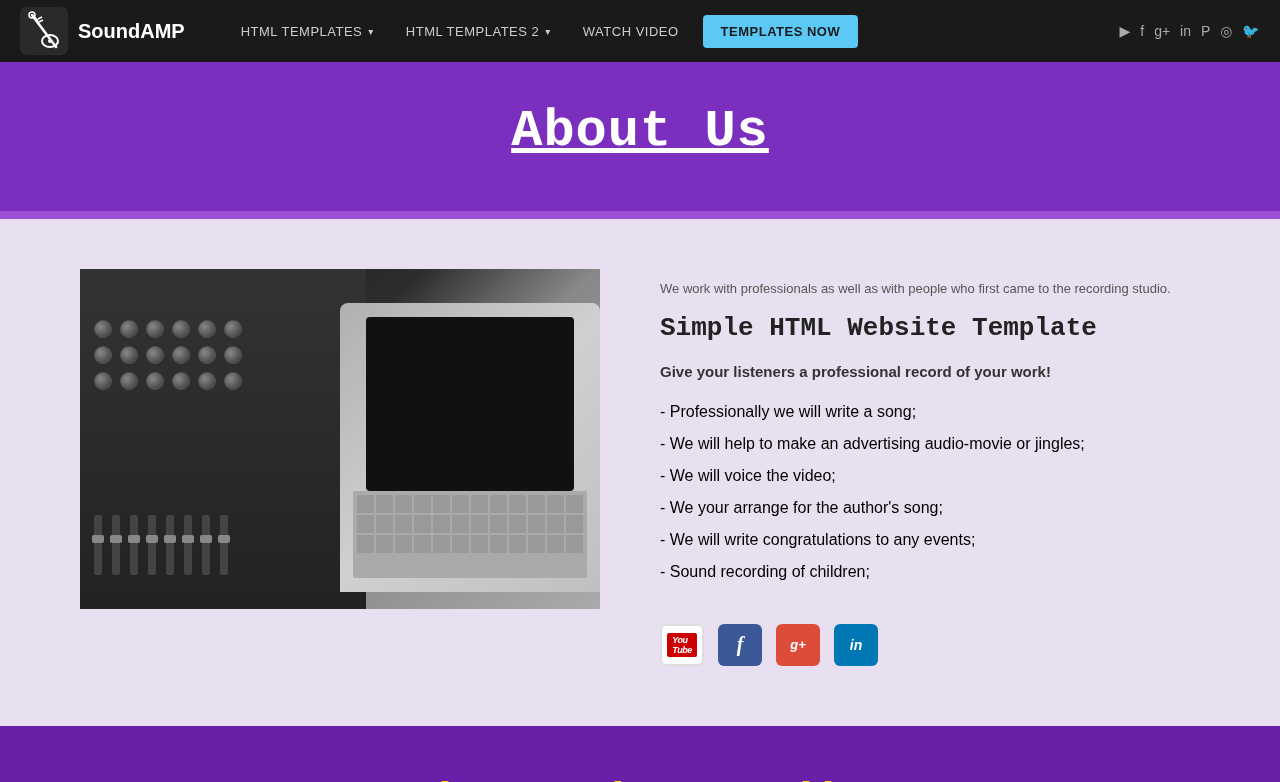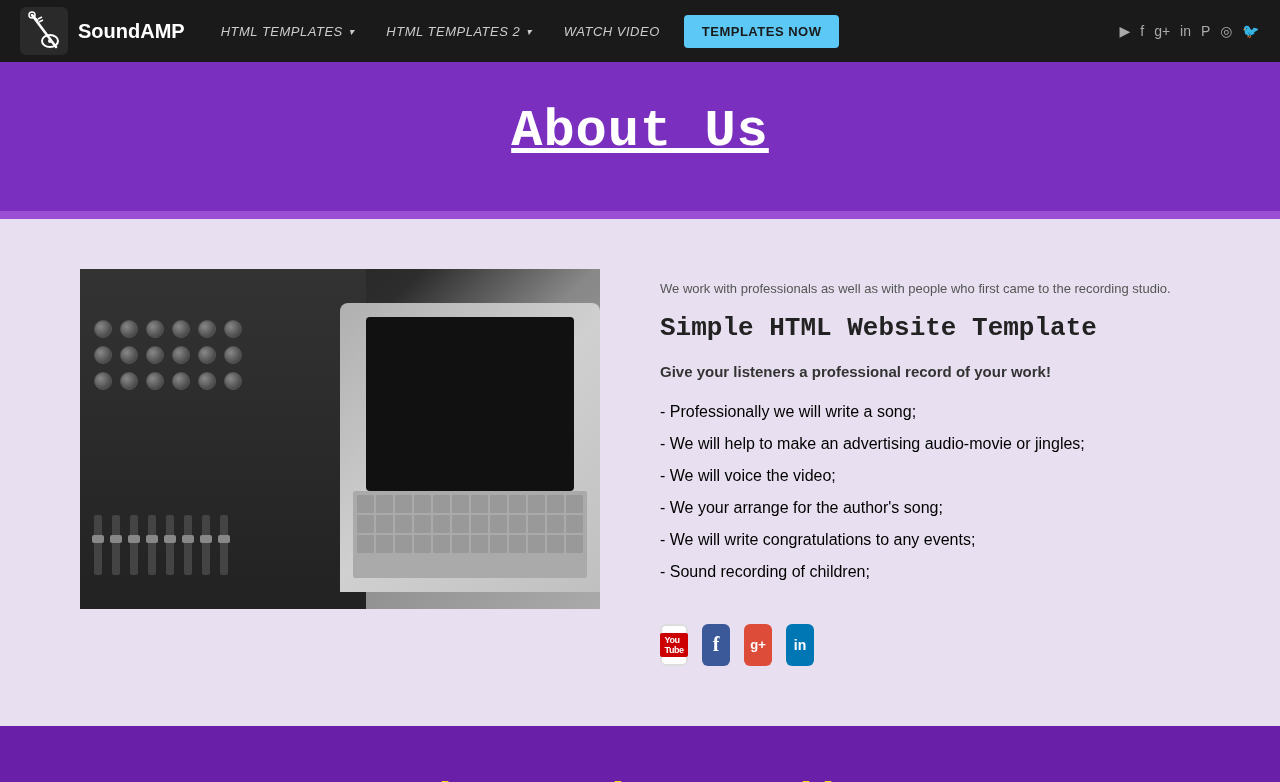--- a/index.html
+++ b/index.html
@@ -13,21 +13,21 @@
       padding: 0 20px;
       height: 62px;
       position: relative;
     }
     .nav-brand {
       display: flex;
       align-items: center;
       gap: 10px;
       color: white;
       text-decoration: none;
-      margin-right: 20px;
+      margin-right: 40px;
     }
     .nav-brand-logo {
       width: 48px;
       height: 48px;
     }
     .nav-brand-name {
       font-size: 20px;
       font-weight: bold;
       color: white;
     }
@@ -40,21 +40,20 @@
     .nav-link {
       color: #ccc;
       text-decoration: none;
       padding: 0 16px;
       font-size: 13px;
       height: 62px;
       display: flex;
       align-items: center;
       gap: 4px;
       letter-spacing: 0.5px;
-      font-style: italic;
     }
     .nav-link .chevron {
       font-size: 10px;
       margin-left: 2px;
     }
     .nav-download {
       background: #5bc8f5;
       color: #1a1a1a;
       font-weight: bold;
       padding: 9px 18px;
@@ -227,28 +226,29 @@
     .content-list li::before {
       content: '';
     }
     .social-icons-content {
       display: flex;
       gap: 14px;
       margin-top: 36px;
       align-items: center;
     }
     .social-btn {
-      width: 28px; height: 42px;
+      width: 44px; height: 42px;
       border-radius: 6px;
       display: flex;
       align-items: center;
       justify-content: center;
       font-size: 18px;
       cursor: pointer;
       font-weight: bold;
+      font-style: italic;
     }
     .social-btn-yt {
       background: white;
       border: 2px solid #ddd;
       position: relative;
     }
     .yt-inner {
       background: #cc0000;
       color: white;
       font-size: 9px;

